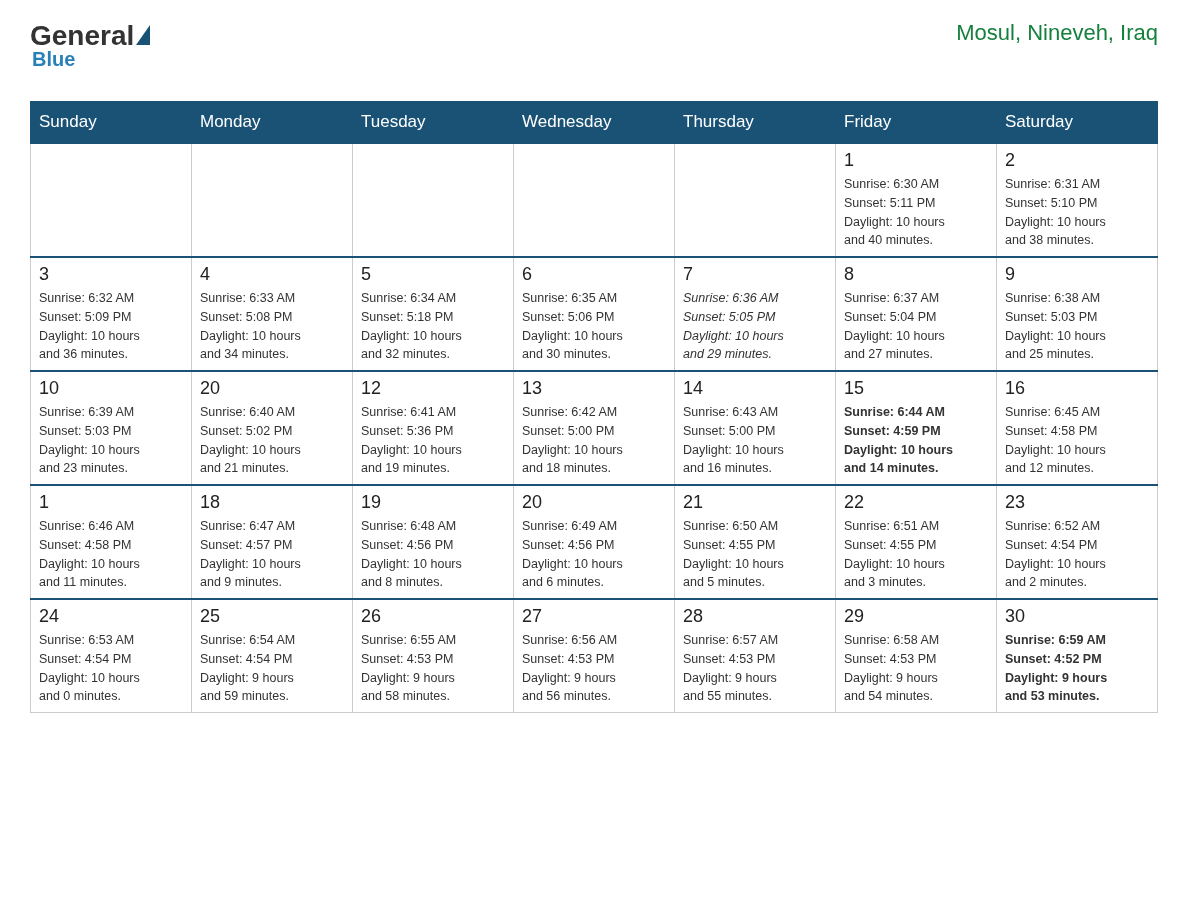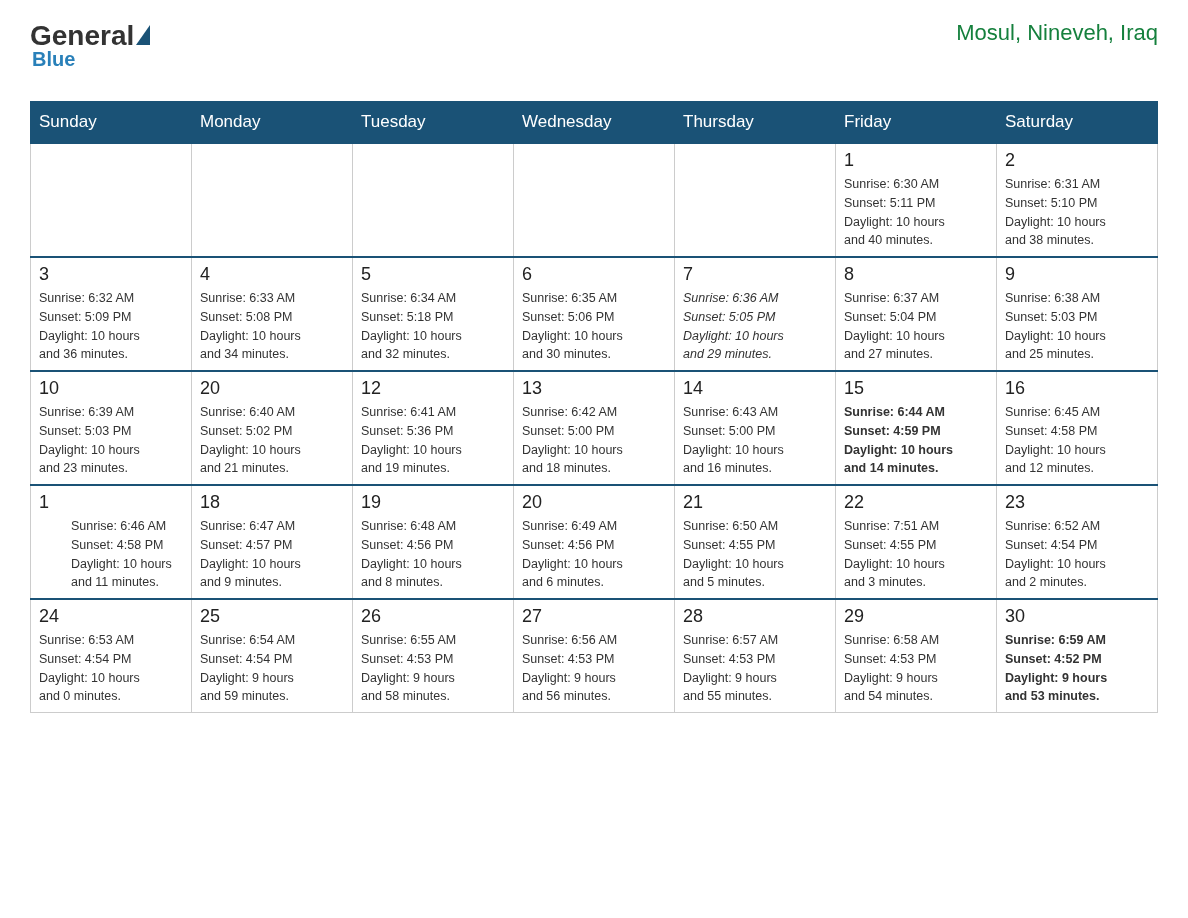--- a/index.html
+++ b/index.html
@@ -253,21 +253,21 @@
           <div class="day-number">16</div>
           <div class="day-info" style="white-space: pre-line;">Sunrise: 6:45 AM
 Sunset: 4:58 PM
 Daylight: 10 hours
 and 12 minutes.</div>
         </td>
       </tr>
       <tr>
         <td>
           <div class="day-number">1</div>
-          <div class="day-info" style="white-space: pre-line; margin-left: 32px;">Sunrise: 6:46 AM
+          <div class="day-info" style="white-space: pre-line;">Sunrise: 6:46 AM
 Sunset: 4:58 PM
 Daylight: 10 hours
 and 11 minutes.</div>
         </td>
         <td>
           <div class="day-number">18</div>
           <div class="day-info" style="white-space: pre-line;">Sunrise: 6:47 AM
 Sunset: 4:57 PM
 Daylight: 10 hours
 and 9 minutes.</div>
@@ -288,21 +288,21 @@
         </td>
         <td>
           <div class="day-number">21</div>
           <div class="day-info" style="white-space: pre-line;">Sunrise: 6:50 AM
 Sunset: 4:55 PM
 Daylight: 10 hours
 and 5 minutes.</div>
         </td>
         <td>
           <div class="day-number">22</div>
-          <div class="day-info" style="white-space: pre-line;">Sunrise: 7:51 AM
+          <div class="day-info" style="white-space: pre-line;">Sunrise: 6:51 AM
 Sunset: 4:55 PM
 Daylight: 10 hours
 and 3 minutes.</div>
         </td>
         <td>
           <div class="day-number">23</div>
           <div class="day-info" style="white-space: pre-line;">Sunrise: 6:52 AM
 Sunset: 4:54 PM
 Daylight: 10 hours
 and 2 minutes.</div>

